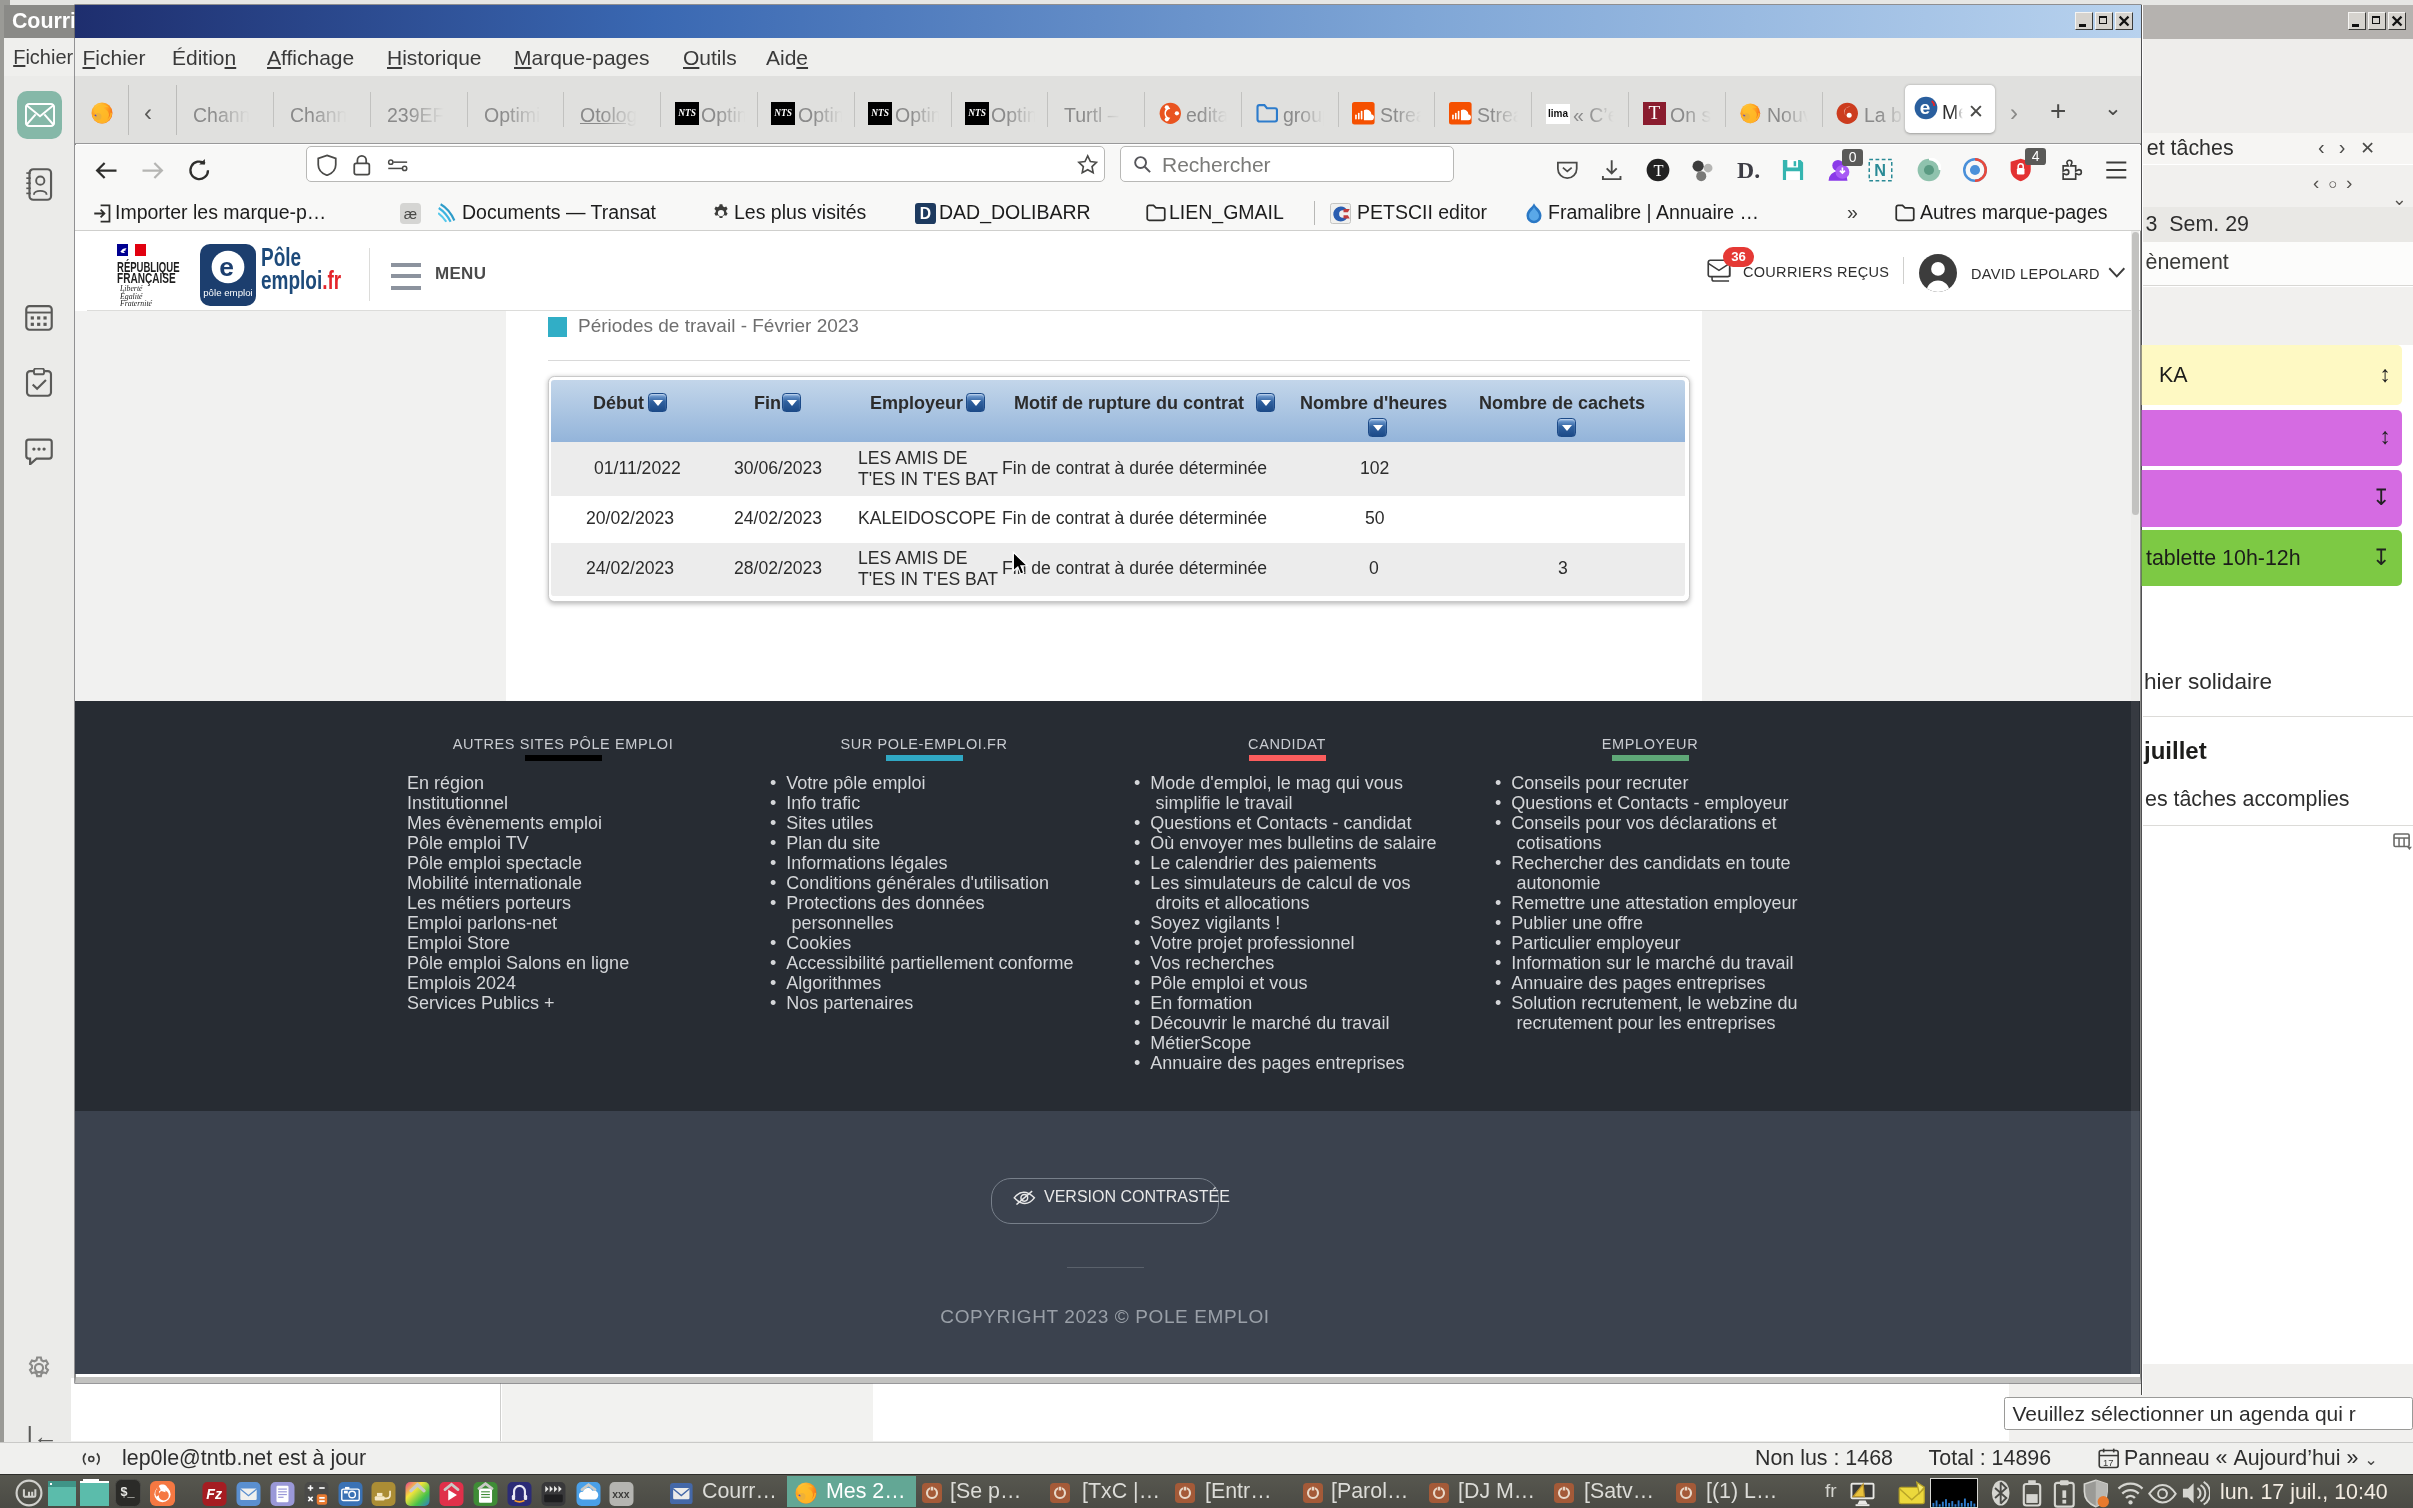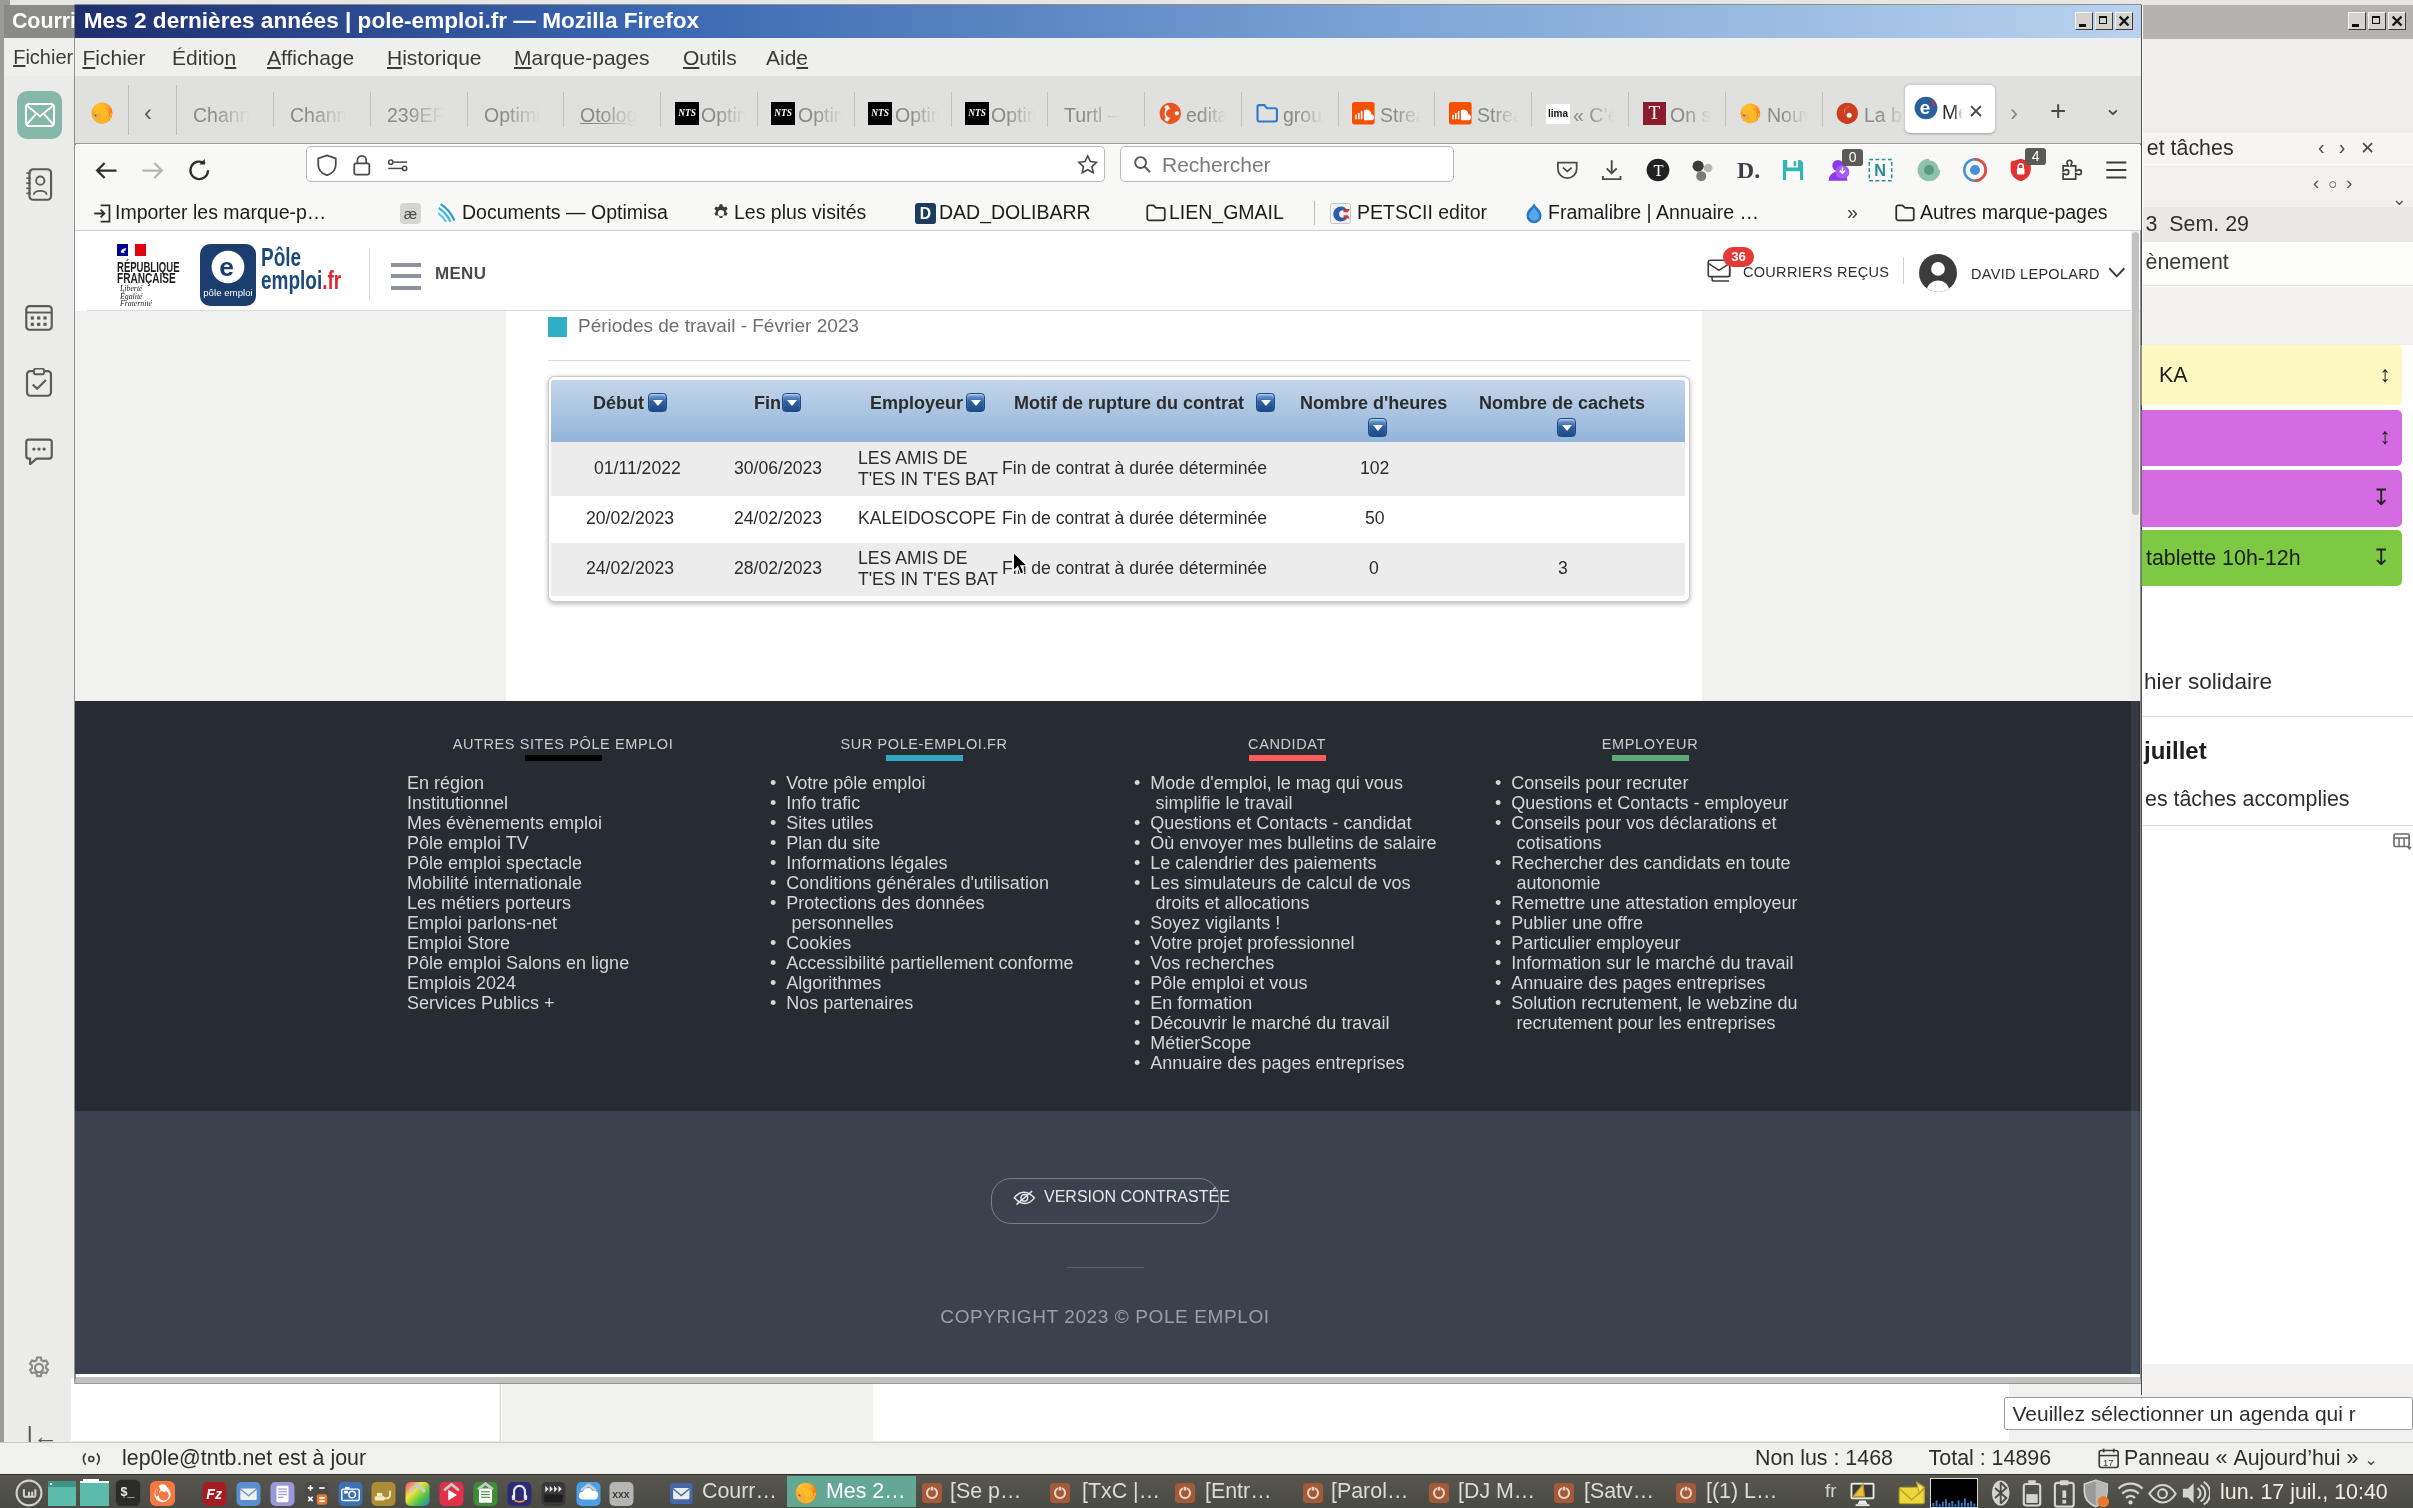--- a/index.html
+++ b/index.html
@@ -136,21 +136,20 @@
     <rect x="1.5" y="1.5" width="24" height="20" rx="2" fill="none" stroke="#6a6a68" stroke-width="2.6"></rect>
     <line x1="1.5" y1="8" x2="25.5" y2="8" stroke="#6a6a68" stroke-width="2.4"></line>
     <line x1="9.5" y1="8" x2="9.5" y2="21.5" stroke="#6a6a68" stroke-width="2.4"></line>
     <line x1="17.5" y1="8" x2="17.5" y2="21.5" stroke="#6a6a68" stroke-width="2.4"></line>
     <path d="M22 22 l4 5 l4-5 z" fill="#6a6a68"></path>
   </svg>
 
 <div class="abs" style="left:75px;top:5px;width:2066px;height:1378px;background:#fff;border-left:0.6px solid #8a8a88;border-right:0.6px solid #8a8a88;border-bottom:6.3px solid #c2c2c0;box-shadow:0 0 0 0.6px #55555a;"></div>
 
 <div class="abs" style="left:75px;top:5px;width:2066px;height:33px;background:linear-gradient(90deg,#1e2e6e 0%,#3a68b2 28%,#7fa6d6 65%,#b8d2ee 100%);">
-  <div class="abs" style="left:8.8px;top:3.1px;font-size:22.6px;font-weight:bold;color:#fff;">Mes 2 dernières années | pole-emploi.fr — Mozilla Firefox</div>
   <div class="abs" style="left:2000px;top:7px;width:17.6px;height:17.6px;background:#d6d3ce;border-top:1.3px solid #f5f4f2;border-left:1.3px solid #f5f4f2;border-right:1.3px solid #3c3c3a;border-bottom:1.3px solid #3c3c3a;">
       <div class="abs" style="left:2.5px;top:11.3px;width:7.5px;height:2.5px;background:#111;"></div>
     </div>
   <div class="abs" style="left:2020px;top:7px;width:17.6px;height:17.6px;background:#d6d3ce;border-top:1.3px solid #f5f4f2;border-left:1.3px solid #f5f4f2;border-right:1.3px solid #3c3c3a;border-bottom:1.3px solid #3c3c3a;">
       <div class="abs" style="left:2.5px;top:2.5px;width:8.8px;height:8.2px;border:1.9px solid #111;border-top-width:2.5px;"></div>
     </div>
   <div class="abs" style="left:2040px;top:7px;width:17.6px;height:17.6px;background:#d6d3ce;border-top:1.3px solid #f5f4f2;border-left:1.3px solid #f5f4f2;border-right:1.3px solid #3c3c3a;border-bottom:1.3px solid #3c3c3a;">
       <div class="abs" style="left:1.3px;top:-1.3px;font-size:16.3px;font-weight:bold;color:#111;">✕</div>
     </div>
 </div>
@@ -395,21 +394,21 @@
     </svg>
   <div class="abs" style="left:40px;top:5.7px;">Importer les marque-p…</div>
   <div class="abs" style="left:325px;top:8.2px;width:21px;height:21px;background:#d5d5d3;border-radius:3.8px;color:#4a4a48;font-size:15px;text-align:center;line-height:21px;">æ</div>
   <svg class="abs" style="left:363px;top:8.2px;" width="19" height="20" viewBox="0 0 30 32">
       <g fill="none" stroke-width="3.4">
         <path d="M4 2 q14 8 22 26" stroke="#2e9cc9"></path>
         <path d="M1 8 q12 8 19 22" stroke="#3cb4e0"></path>
         <path d="M0 16 q8 6 13 14" stroke="#55c9ec"></path>
       </g>
     </svg>
-  <div class="abs" style="left:387px;top:5.7px;">Documents — Optimisa</div>
+  <div class="abs" style="left:387px;top:5.7px;">Documents — Transat</div>
   <svg class="abs" style="left:636px;top:8.2px;" width="20" height="20" viewBox="0 0 32 32">
       <path d="M16 11 a5 5 0 1 0 0 10 a5 5 0 0 0 0-10 z M13.8 2 h4.4 l.7 3.2 a11 11 0 0 1 2.5 1.4 l3-1.1 l2.2 3.9 l-2.3 2.2 a11 11 0 0 1 0 2.8 l2.3 2.2 l-2.2 3.9 l-3-1.1 a11 11 0 0 1 -2.5 1.4 l-.7 3.2 h-4.4 l-.7-3.2 a11 11 0 0 1 -2.5-1.4 l-3 1.1 l-2.2-3.9 l2.3-2.2 a11 11 0 0 1 0-2.8 l-2.3-2.2 l2.2-3.9 l3 1.1 a11 11 0 0 1 2.5-1.4 z" fill="#3c3c3a"></path>
     </svg>
   <div class="abs" style="left:659px;top:5.7px;">Les plus visités</div>
   <div class="abs" style="left:840px;top:8.2px;width:21px;height:21px;background:#1d3a5f;border-radius:3.1px;color:#fff;font-size:15.7px;font-weight:bold;text-align:center;line-height:21px;">D</div>
   <div class="abs" style="left:864px;top:5.7px;">DAD_DOLIBARR</div>
   <svg class="abs" style="left:1071px;top:9.4px;" width="20" height="17.6" viewBox="0 0 32 28">
       <path d="M2 5 a3 3 0 0 1 3 -3 h7 l4 4 h11 a3 3 0 0 1 3 3 v14 a3 3 0 0 1 -3 3 h-22 a3 3 0 0 1 -3 -3 z" fill="none" stroke="#2e2e2c" stroke-width="2.8"></path>
     </svg>
   <div class="abs" style="left:1094px;top:5.7px;">LIEN_GMAIL</div>

